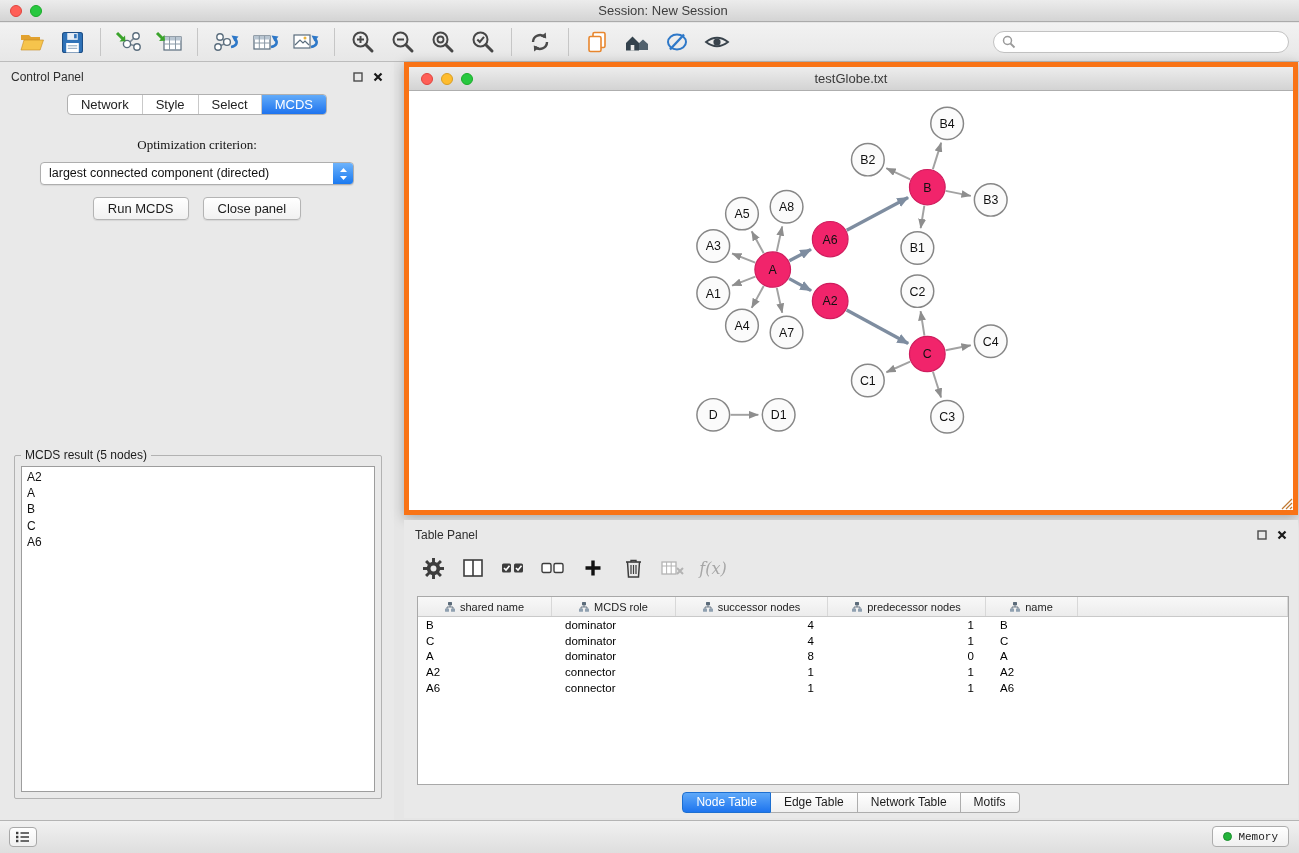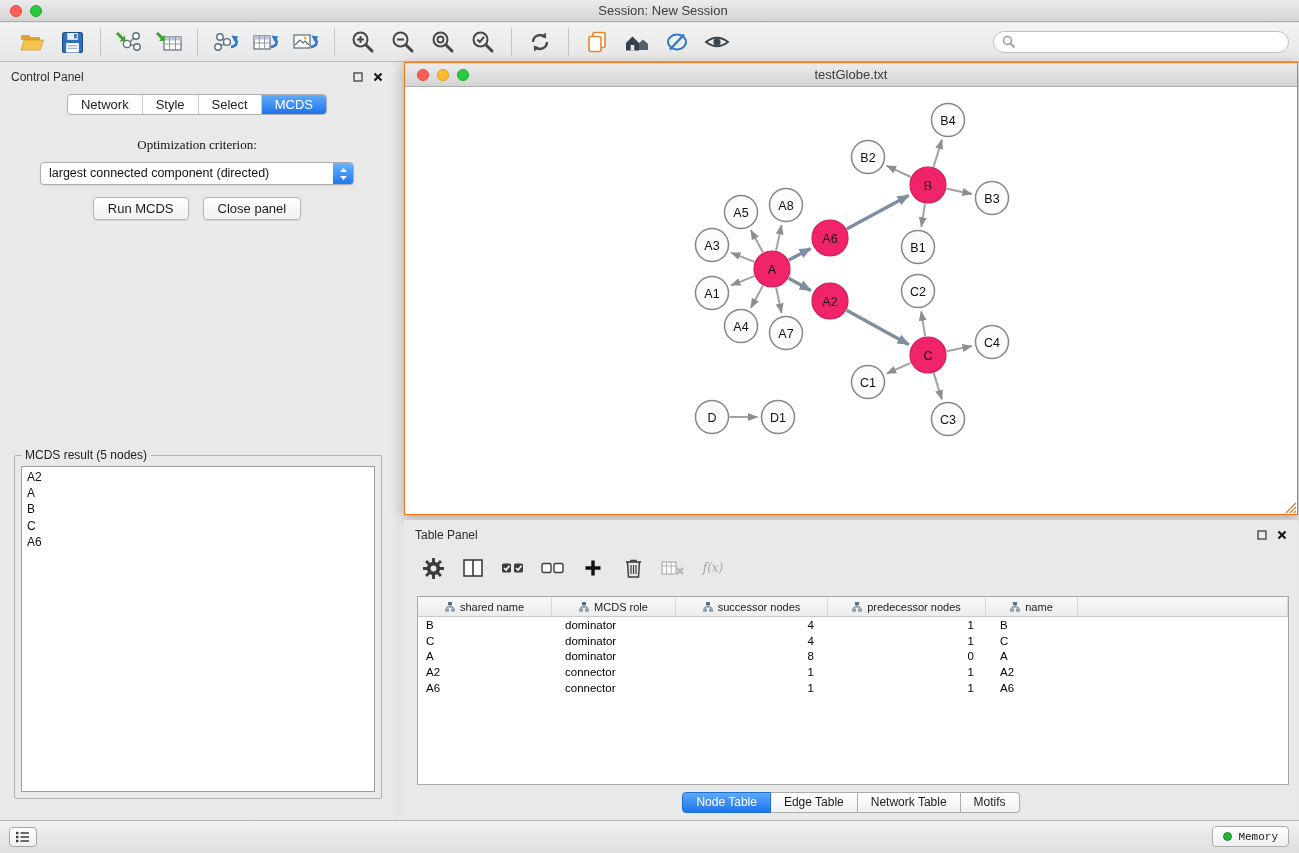--- a/index.html
+++ b/index.html
@@ -53,41 +53,41 @@
 .groupbox { position:absolute; left:14px; top:393px; width:368px; height:344px;
   border:1px solid #b2b2b2; border-radius:2px; }
 .gb-title { position:absolute; top:-8px; left:6px; background:#e9e9e9; padding:0 4px;
   font-size:12px; color:#1c1c1c; }
 .gb-list { position:absolute; left:6px; right:6px; top:10px; bottom:6px; background:#fff;
   border:1px solid #9d9d9d; overflow:hidden; padding-top:2px; }
 .mcds-item { font-size:12px; color:#111; line-height:16.2px; padding-left:5px; }
 
 
 .netwin { position:absolute; left:404px; top:62px; width:894px; height:453px;
-  border:1px solid #f97316; background:#fff; box-shadow:0 3px 12px rgba(0,0,0,.28); }
+  border:5px solid #f97316; background:#fff; box-shadow:0 3px 12px rgba(0,0,0,.28); }
 .nw-titlebar { position:relative; height:24px; background:linear-gradient(#ededed,#d3d3d3);
   border-bottom:1px solid #aeaeae; }
 .nw-titlebar .traffic { top:6px; left:12px; }
 .nw-title { text-align:center; font-size:13px; color:#3a3a3a; line-height:23px; }
 .nw-canvas { position:absolute; left:0; top:24px; right:0; bottom:0; background:#fff; }
 .nw-canvas svg.graph { width:100%; height:100%; display:block; }
 .edge { stroke:#a2a2a2; stroke-width:2; }
 .edge.bold { stroke:#7e8da0; stroke-width:3.4; }
 .node { fill:#fbfbfb; stroke:#878787; stroke-width:1.5; }
 .node.mcds { fill:#f1246b; stroke:#cf1d5e; stroke-width:1.2; }
 .nlabel { font-size:12.5px; fill:#111; text-anchor:middle; }
 .grip { position:absolute; right:0; bottom:0; }
 
 
 .tpanel { position:absolute; left:404px; top:520px; width:894px; height:298px; background:#e9e9e9; }
 .ttoolbar { position:absolute; top:26px; left:0; right:0; height:44px; display:flex;
   align-items:center; padding-left:16px; gap:14px; }
 .ticon { width:26px; height:26px; border:none; background:transparent; display:flex;
   align-items:center; justify-content:center; }
-.fx { font-family:"DejaVu Serif",serif; font-style:italic; font-size:12px; color:#a6a6a6; }
+.fx { font-family:"DejaVu Serif",serif; font-style:italic; font-size:16px; color:#a6a6a6; }
 .ttable { position:absolute; left:13px; right:9px; top:76px; bottom:33px; background:#fff;
   border:1px solid #a8a8a8; overflow:hidden; }
 .thead { display:flex; height:20px; background:linear-gradient(#f8f8f8,#ececec);
   border-bottom:1px solid #c9c9c9; }
 .th { display:flex; align-items:center; justify-content:center; gap:5px; font-size:11px;
   color:#222; border-right:1px solid #d8d8d8; flex:0 0 auto; }
 .th-fill { flex:1; }
 .tr { display:flex; height:15.8px; align-items:center; }
 .td { font-size:11.5px; color:#000; flex:0 0 auto; white-space:nowrap; overflow:hidden; }
 .td.c0 { padding-left:8px; }

